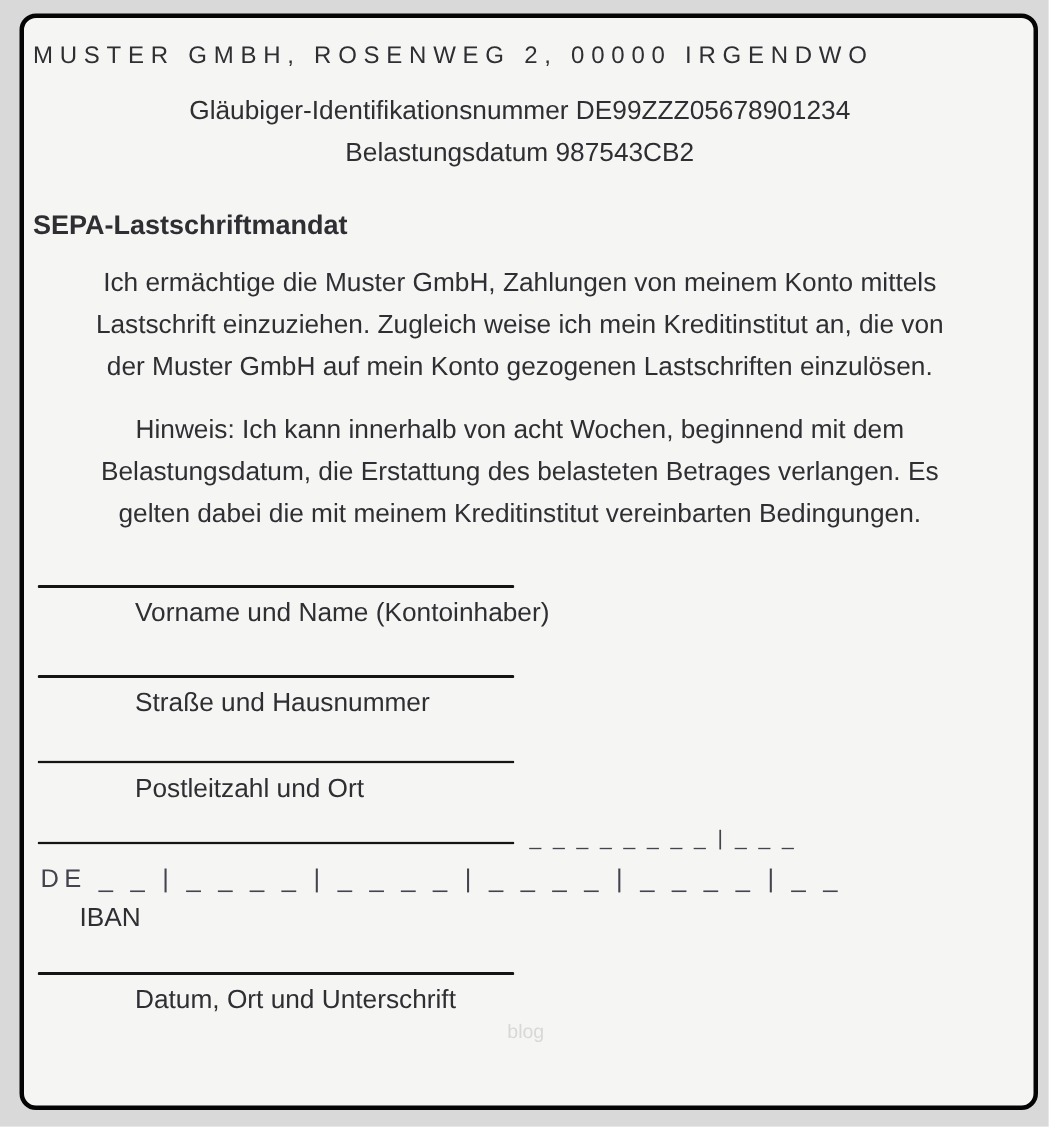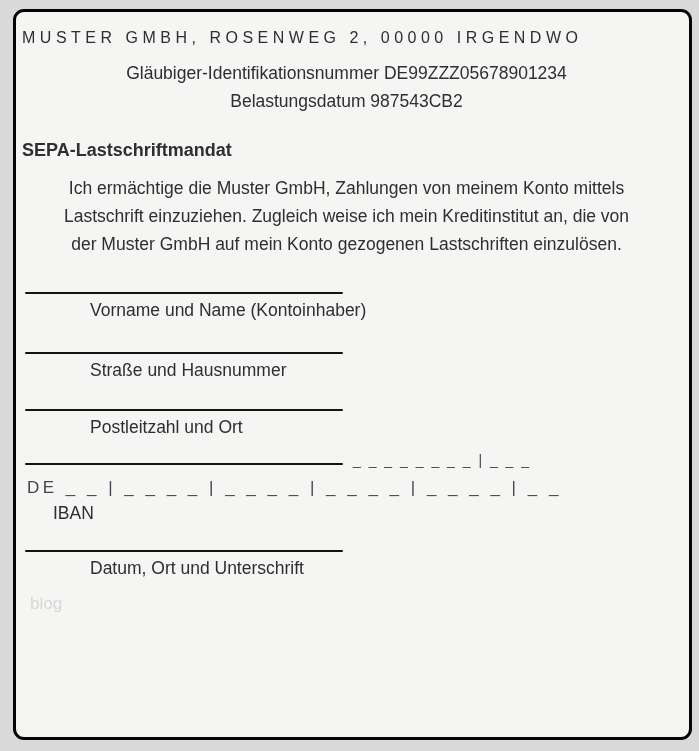--- a/index.html
+++ b/index.html
@@ -98,25 +98,26 @@
     margin-left:5px;
     white-space:nowrap;
   }
   .iban-label{
     font-size:17.5px;
     line-height:26px;
     margin-left:31px;
     white-space:nowrap;
   }
   .watermark{
-    font-size:17px;
+    font-size:13px;
     line-height:12px;
     color:var(--watermark);
-    margin-top:16px;
+    margin-top:2px;
     margin-left:8px;
+    text-align:center;
   }
 </style>
 </head>
 <body>
 
 <div class="sheet">
 
   <div class="header-line">MUSTER GMBH, ROSENWEG 2, 00000 IRGENDWO</div>
 
   <div class="info-block">
@@ -125,20 +126,25 @@
   </div>
 
   <div class="doc-title">SEPA-Lastschriftmandat</div>
 
   <div class="para">
     <div>Ich ermächtige die Muster GmbH, Zahlungen von meinem Konto mittels</div>
     <div>Lastschrift einzuziehen. Zugleich weise ich mein Kreditinstitut an, die von</div>
     <div>der Muster GmbH auf mein Konto gezogenen Lastschriften einzulösen.</div>
   </div>
 
+  <div class="para notice">
+    <div>Hinweis: Ich kann innerhalb von acht Wochen, beginnend mit dem</div>
+    <div>Belastungsdatum, die Erstattung des belasteten Betrages verlangen. Es</div>
+    <div>gelten dabei die mit meinem Kreditinstitut vereinbarten Bedingungen.</div>
+  </div>
 
   <div>
     <div class="rule r1"></div>
     <div class="field-label">Vorname und Name (Kontoinhaber)</div>
   </div>
 
   <div>
     <div class="rule r2"></div>
     <div class="field-label">Straße und Hausnummer</div>
   </div>

